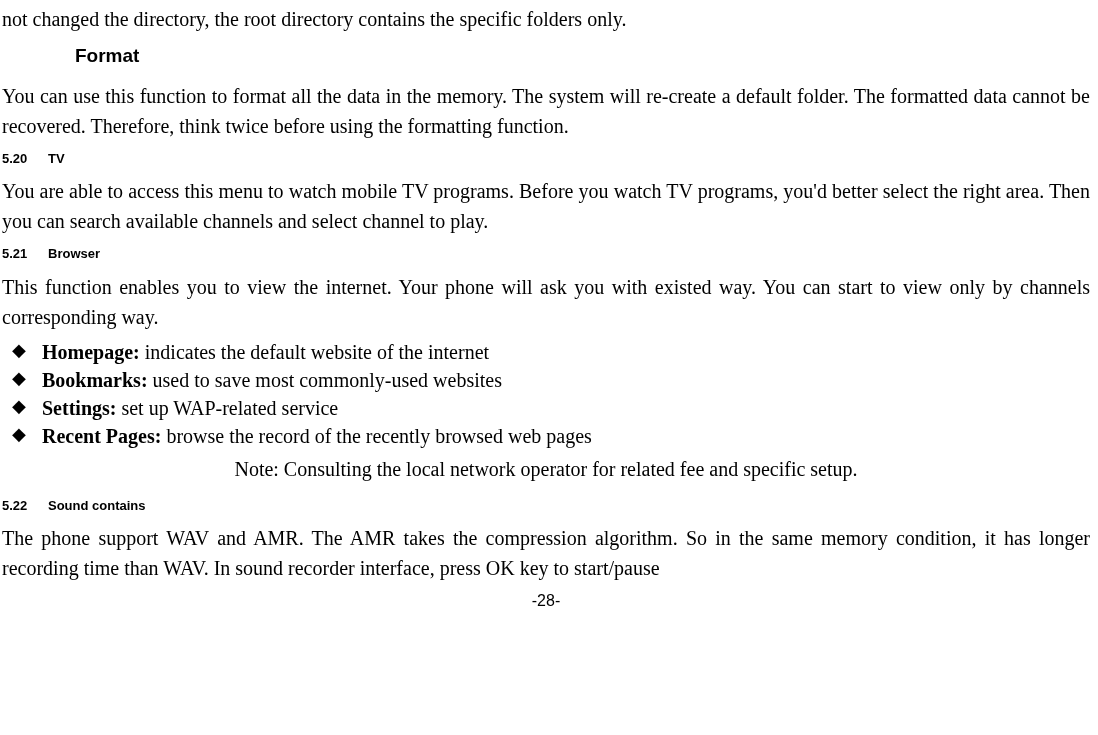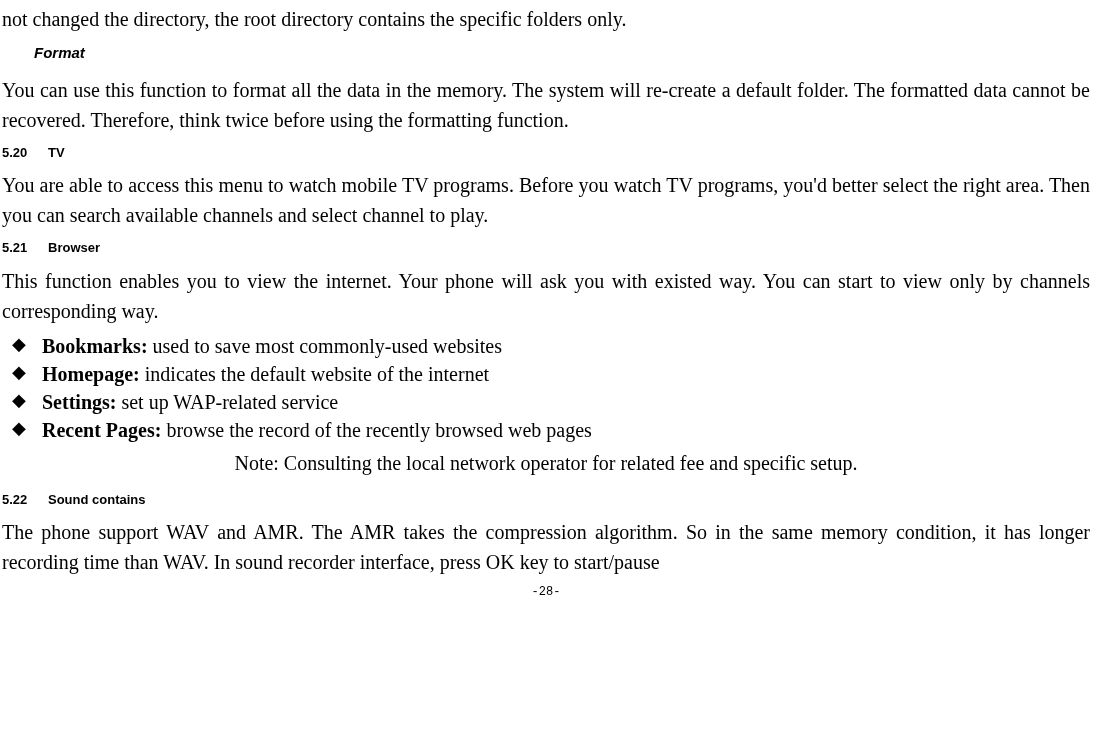--- a/index.html
+++ b/index.html
@@ -13,23 +13,22 @@
       color: #000;
       background: #fff;
     }
     .para {
       margin: 0 0 6px 0;
       text-align: justify;
     }
     .indent-heading {
       font-family: Arial, Helvetica, sans-serif;
       font-weight: bold;
-      font-size: 15px;
-      margin: 8px 0 10px 32px;
-      font-style: italic;
+      font-size: 19px;
+      margin: 8px 0 10px 73px;
     }
     .section-heading {
       font-family: Arial, Helvetica, sans-serif;
       font-weight: bold;
       font-size: 13px;
       margin: 8px 0 8px 0;
     }
     .section-number {
       display: inline-block;
       min-width: 46px;
@@ -55,22 +54,22 @@
     }
     .bold {
       font-weight: bold;
     }
     .note {
       margin: 0 0 12px 0;
       text-align: center;
     }
     .page-num {
       text-align: center;
-      font-size: 12px;
-      font-family: Liberation Mono, monospace;
+      font-size: 16px;
+      font-family: Liberation Sans, sans-serif;
       margin-top: 0;
     }
   </style>
 </head>
 <body>
 
 <p class="para">not changed the directory, the root directory contains the specific folders only.</p>
 
 <div class="indent-heading">Format</div>
 
@@ -82,22 +81,22 @@
 
 <p class="para">You are able to access this menu to watch mobile TV programs. Before you watch TV programs, you'd better select the right area. Then you can search available channels and select channel to play.</p>
 
 <div class="section-heading">
   <span class="section-number">5.21</span><span>Browser</span>
 </div>
 
 <p class="para">This function enables you to view the internet. Your phone will ask you with existed way. You can start to view only by channels corresponding way.</p>
 
 <ul class="diamond">
+  <li><span class="bold">Homepage:</span><span> indicates the default website of the internet</span></li>
   <li><span class="bold">Bookmarks:</span><span> used to save most commonly-used websites</span></li>
-  <li><span class="bold">Homepage:</span><span> indicates the default website of the internet</span></li>
   <li><span class="bold">Settings:</span><span> set up WAP-related service</span></li>
   <li><span class="bold">Recent Pages:</span><span> browse the record of the recently browsed web pages</span></li>
 </ul>
 
 <p class="note">Note:    Consulting the local network operator for related fee and specific setup.</p>
 
 <div class="section-heading">
   <span class="section-number">5.22</span><span>Sound contains</span>
 </div>
 

